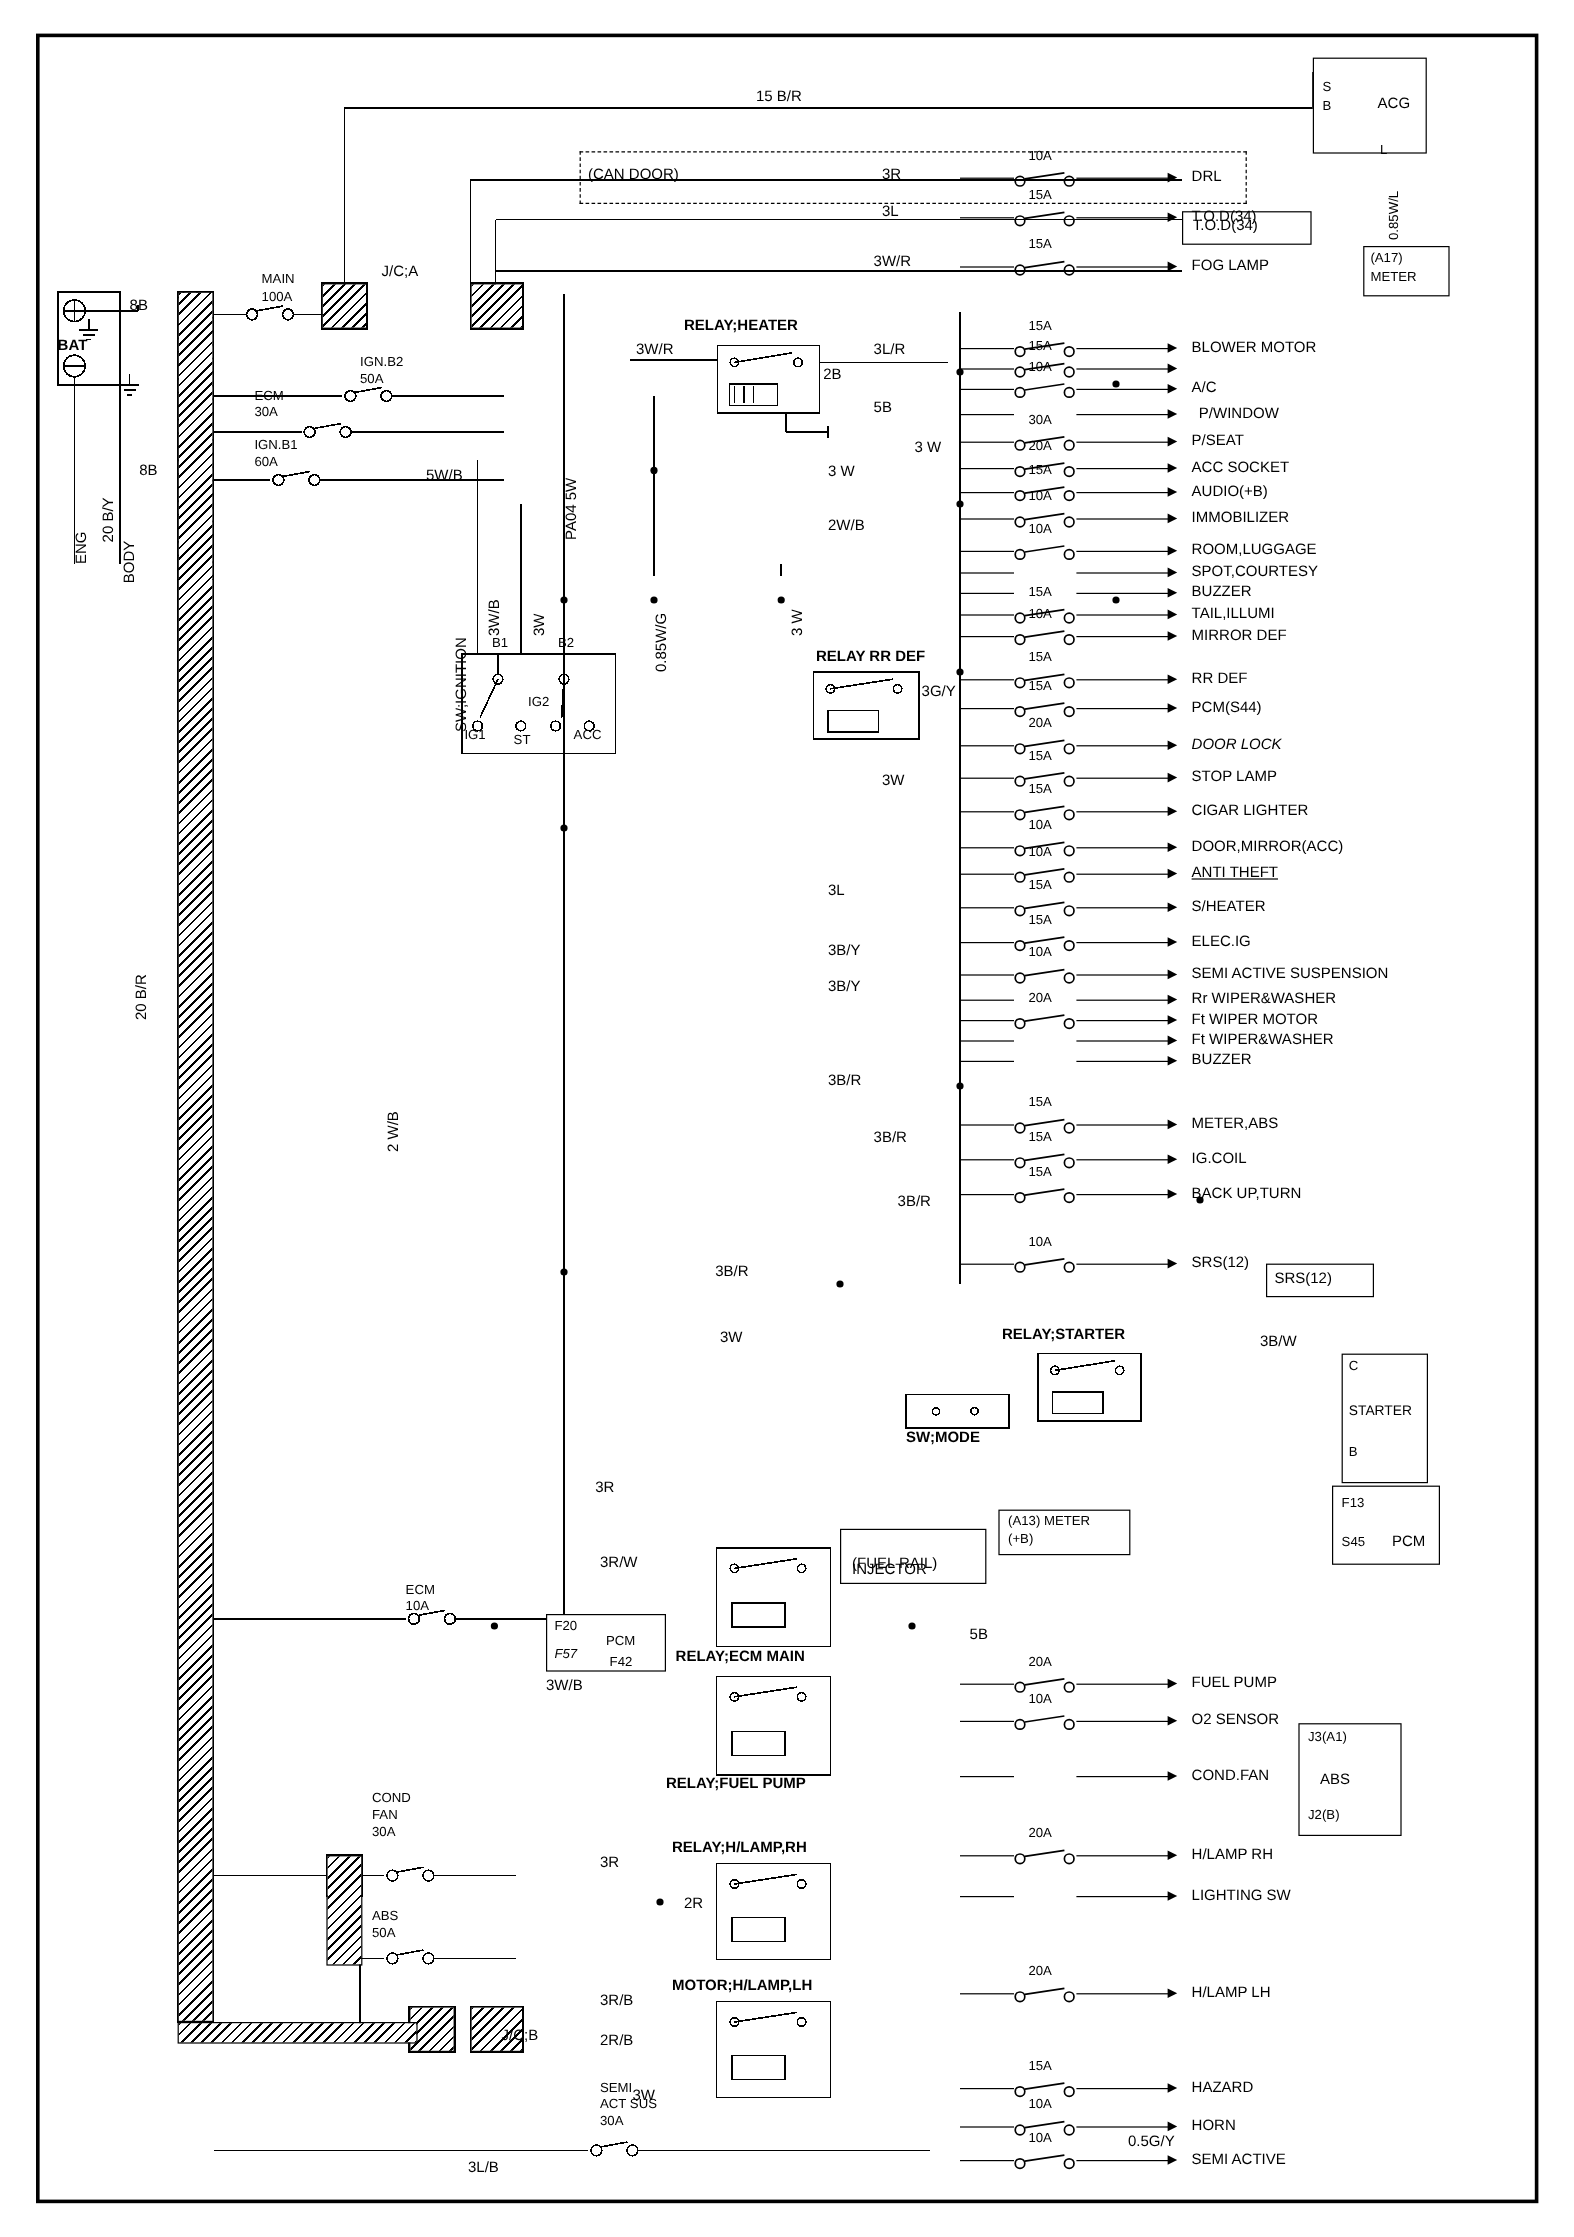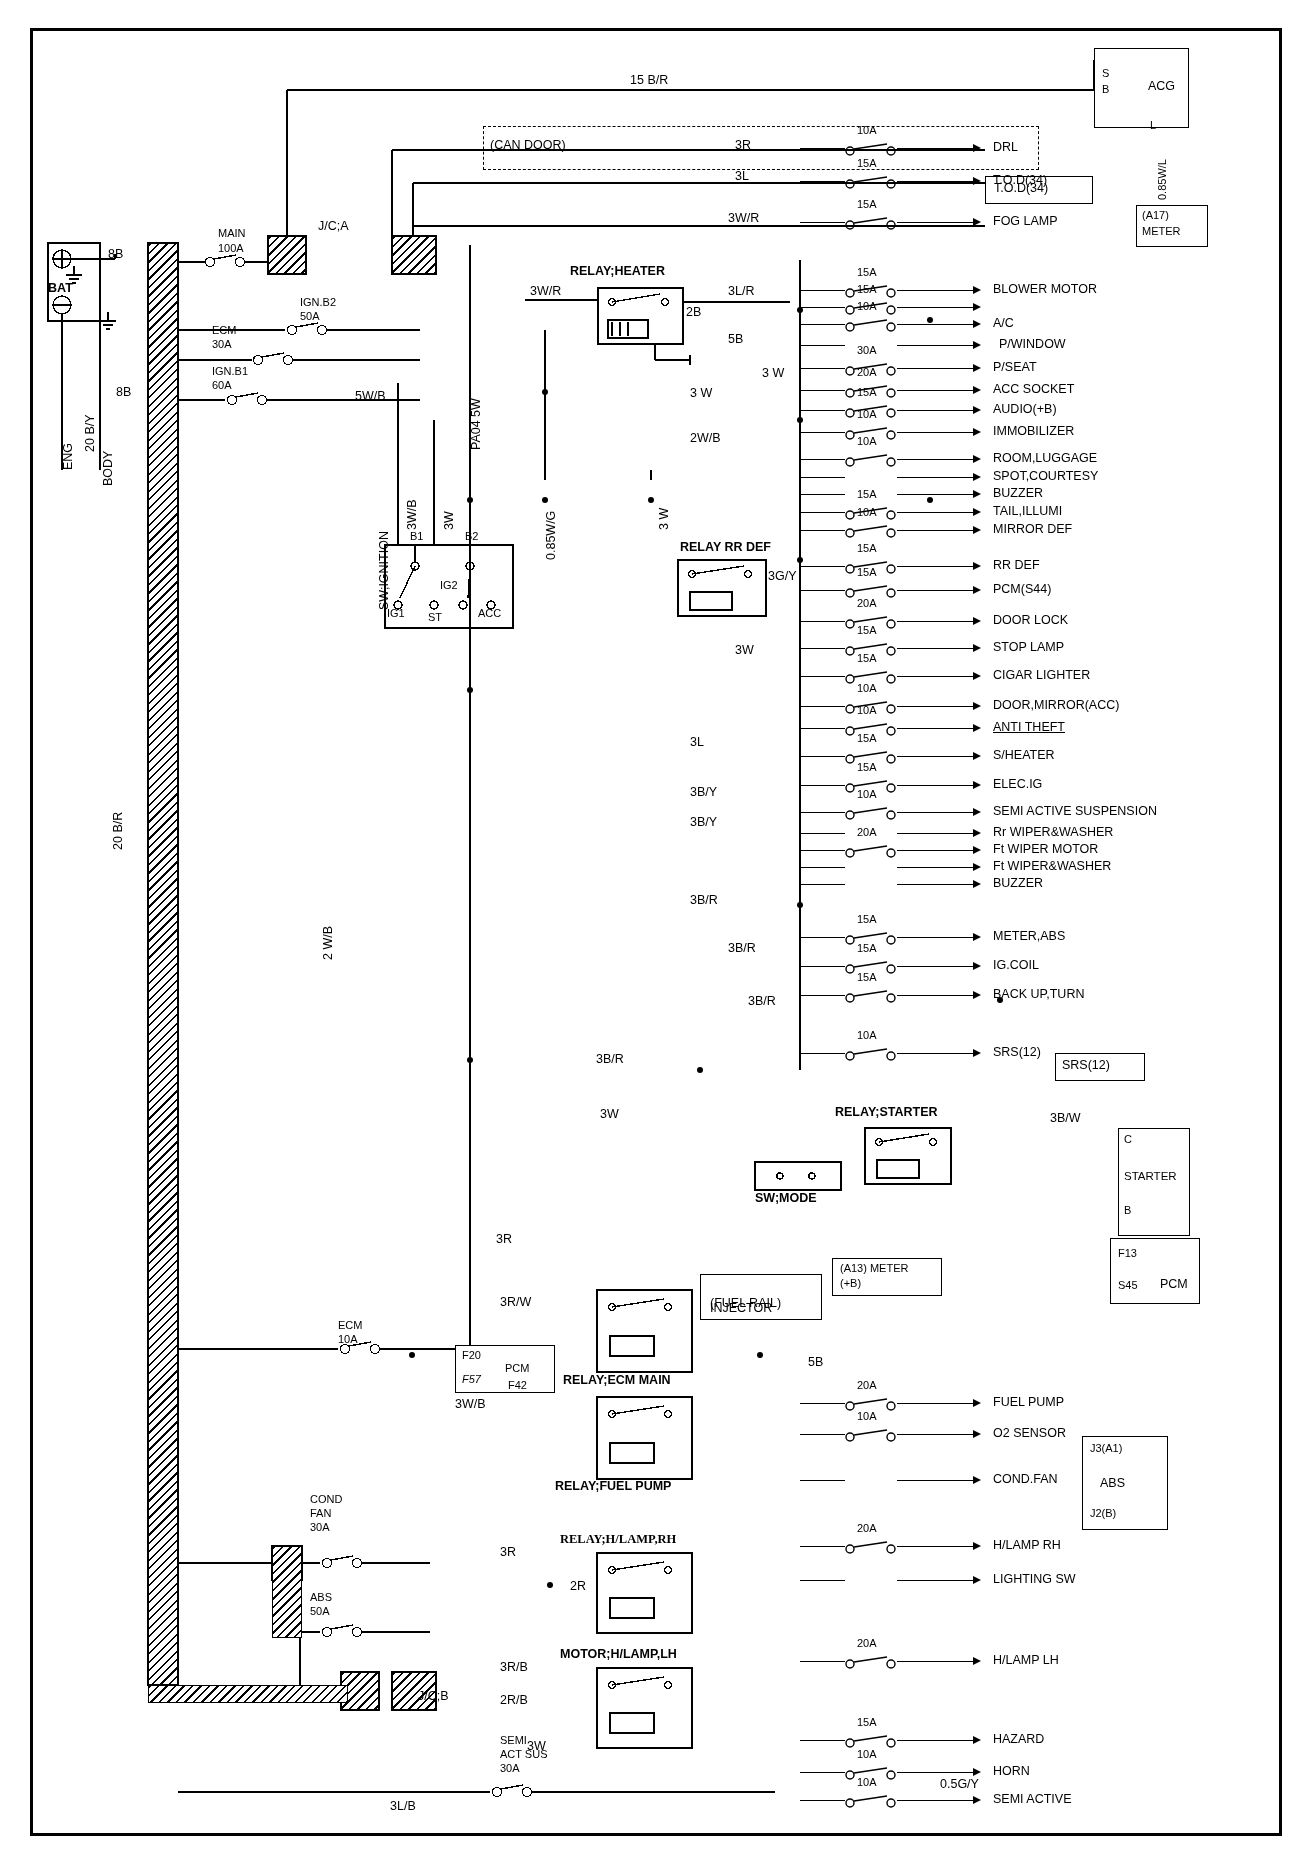--- a/index.html
+++ b/index.html
@@ -264,21 +264,21 @@
   <div class="lbl s" style="left:428px;top:612px;">ST</div>
   <div class="lbl s" style="left:440px;top:580px;">IG2</div>
   <div class="lbl s" style="left:478px;top:608px;">ACC</div>
 
   <div class="lbl b" style="left:570px;top:265px;">RELAY;HEATER</div>
   <div class="lbl b" style="left:680px;top:541px;">RELAY RR DEF</div>
   <div class="lbl b" style="left:835px;top:1106px;">RELAY;STARTER</div>
   <div class="lbl b" style="left:755px;top:1192px;">SW;MODE</div>
   <div class="lbl b" style="left:563px;top:1374px;">RELAY;ECM MAIN</div>
   <div class="lbl b" style="left:555px;top:1480px;">RELAY;FUEL PUMP</div>
-  <div class="lbl b" style="left:560px;top:1533px;font-family:Liberation Serif, serif;">RELAY;H/LAMP,RH</div>
+  <div class="lbl b" style="left:560px;top:1533px;">RELAY;H/LAMP,RH</div>
   <div class="lbl b" style="left:560px;top:1648px;">MOTOR;H/LAMP,LH</div>
 
   <div class="lbl" style="left:1148px;top:80px;">ACG</div>
   <div class="lbl s" style="left:1102px;top:68px;">S</div>
   <div class="lbl s" style="left:1102px;top:84px;">B</div>
   <div class="lbl s" style="left:1150px;top:120px;">L</div>
   <div class="lbl s" style="left:1157px;top:200px;transform:rotate(-90deg);transform-origin:0 0;">0.85W/L</div>
   <div class="lbl s" style="left:1142px;top:210px;">(A17)</div>
   <div class="lbl s" style="left:1142px;top:226px;">METER</div>
   <div class="lbl" style="left:994px;top:182px;">T.O.D(34)</div>
@@ -540,21 +540,21 @@
       <div class="fuse" style="left: 845px; top: 615px; width: 56px; height: 13px;">
         <svg width="56" height="13">
           <circle cx="5" cy="9" r="4" fill="none" stroke="#000" stroke-width="1.4"></circle>
           <circle cx="46" cy="9" r="4" fill="none" stroke="#000" stroke-width="1.4"></circle>
           <line x1="9" y1="7" x2="42" y2="2" stroke="#000" stroke-width="1.4"></line>
         </svg>
       </div>
       <div class="lbl s" style="left: 857px; top: 598px;">20A</div>
       <div class="hline" style="left: 897px; top: 621px; width: 78px;"></div>
       <div class="arrow" style="left: 973px; top: 617px;"></div>
-      <div class="lbl" style="left: 993px; top: 614px;">DOOR LOCK</div>
+      <div class="lbl" style="left: 993px; top: 614px; font-style: italic;">DOOR LOCK</div>
       <div class="hline" style="left: 800px; top: 621px; width: 45px;"></div>
       <div class="fuse" style="left: 845px; top: 642px; width: 56px; height: 13px;">
         <svg width="56" height="13">
           <circle cx="5" cy="9" r="4" fill="none" stroke="#000" stroke-width="1.4"></circle>
           <circle cx="46" cy="9" r="4" fill="none" stroke="#000" stroke-width="1.4"></circle>
           <line x1="9" y1="7" x2="42" y2="2" stroke="#000" stroke-width="1.4"></line>
         </svg>
       </div>
       <div class="lbl s" style="left: 857px; top: 625px;">15A</div>
       <div class="hline" style="left: 897px; top: 648px; width: 78px;"></div>

